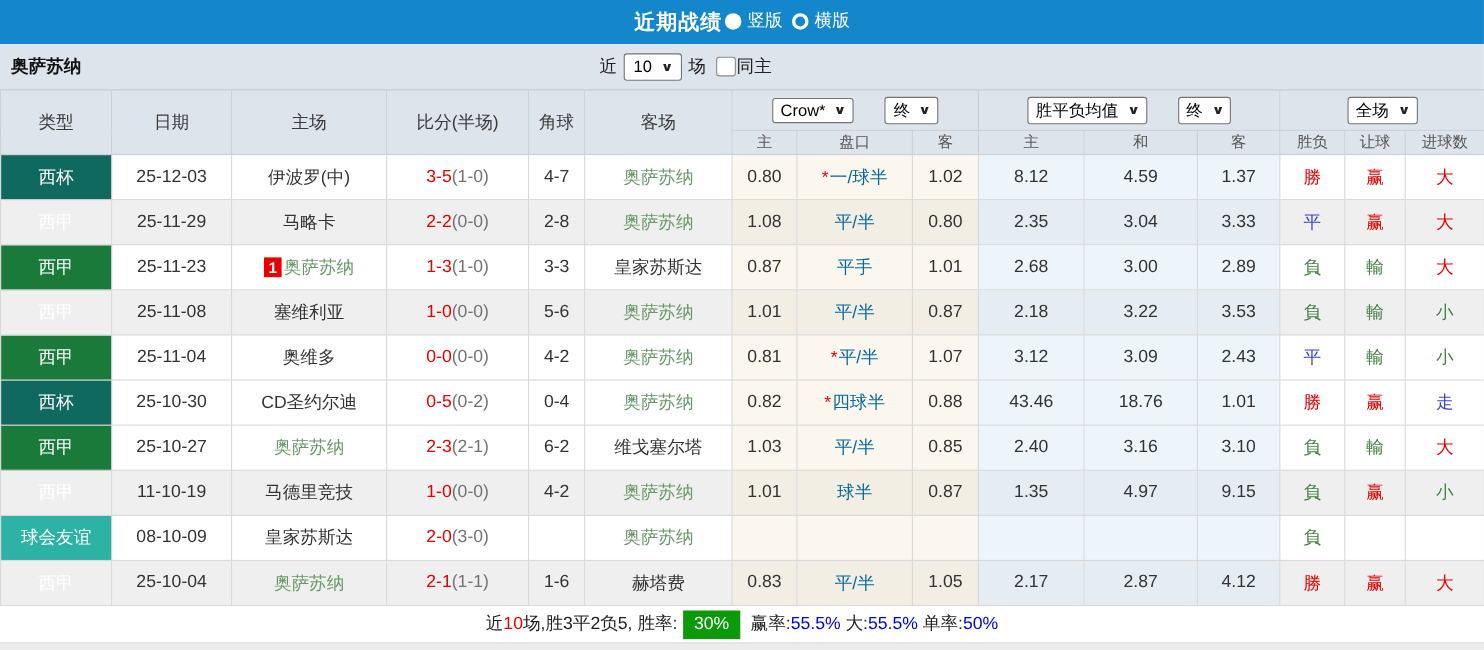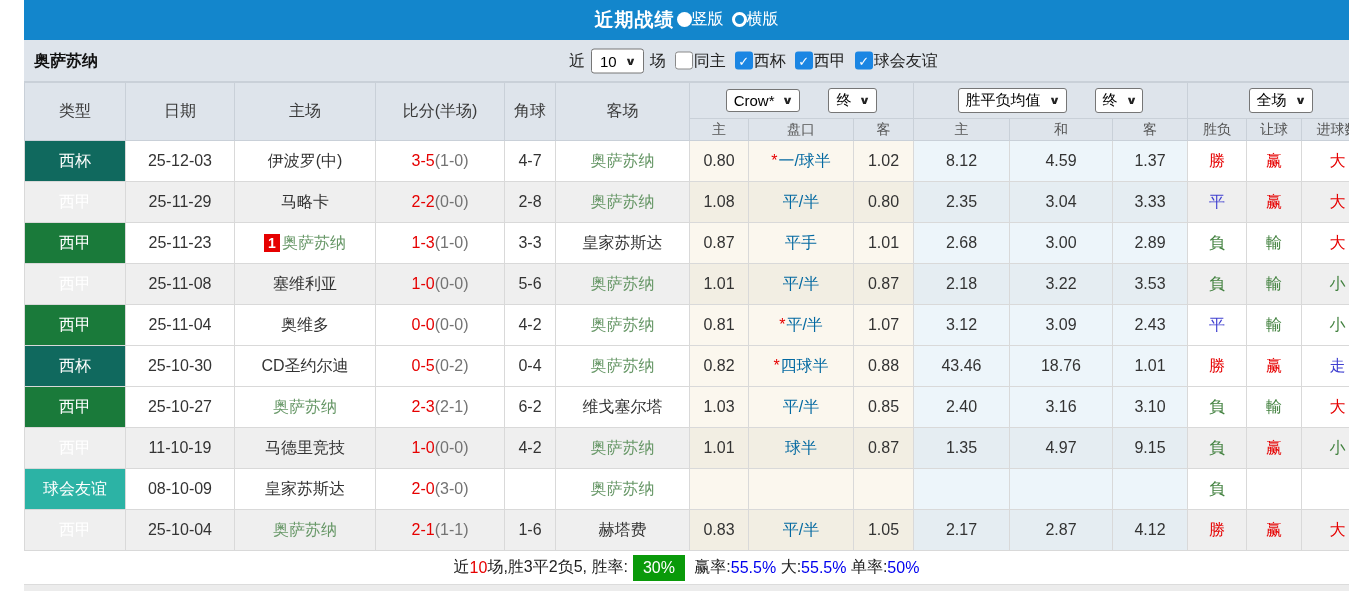--- a/index.html
+++ b/index.html
@@ -1,23 +1,23 @@
 <!DOCTYPE html>
 <html><head>
 <meta charset="utf-8">
 <style>
   * { box-sizing: border-box; }
   html,body { margin:0; padding:0; background:#ececec; }
   body { font-family:"Liberation Sans","DejaVu Sans",sans-serif; }
-  .page { width:1349px; height:591px; background:#fff; overflow:hidden;padding-left:24px; }
+  .page { width:1349px; height:591px; background:#fff; overflow:hidden; }
 
   
   .topbar { height:40px; background:#1386cc; display:flex; align-items:center; justify-content:center; color:#fff; }
   .topbar .title { font-size:19px; font-weight:bold; letter-spacing:1px; }
-  .radio-wrap { display:inline-flex; align-items:center; margin-left:8px; font-size:16px; cursor:pointer; }
+  .radio-wrap { display:inline-flex; align-items:center; gap:6px; margin-left:8px; font-size:16px; cursor:pointer; }
   .radio { width:15px; height:15px; border-radius:50%; display:inline-block; }
   .radio.solid { background:#fff; margin-left:-6px; }
   .radio.ring  { background:#1386cc; border:3.5px solid #fff; }
 
   
   .filterbar { height:42px; background:#dee4eb; position:relative; border-bottom:1px solid #c9d0d8; }
   .filterbar .team { position:absolute; left:10px; top:50%; transform:translateY(-50%); font-size:16px; font-weight:bold; color:#111; }
   .filterbar .controls { position:absolute; left:545px; top:50%; transform:translateY(-50%); display:flex; align-items:center; font-size:16px; color:#222; white-space:nowrap; }
   .selectbox { display:inline-flex; align-items:center; gap:9px; background:#fff; border:1px solid #767676; border-radius:3px; padding:3px 8px; font-size:15px; color:#000; margin:0 6px; cursor:pointer; }
   .selectbox .chev { font-size:11px; font-weight:bold; color:#222; transform:scaleX(1.3); }
@@ -83,21 +83,20 @@
     <span class="team">奥萨苏纳</span>
     <div class="controls">
       <span>近</span>
       <span class="selectbox">
         <span>10</span>
         <span class="chev">∨</span>
       </span>
       <span>场</span>
       <span class="cb unchecked"></span>
       <span>同主</span>
-      <span id="competitions"><span class="cb checked">✓</span><span>西杯</span><span class="cb checked">✓</span><span>西甲</span><span class="cb checked">✓</span><span>球会友谊</span></span>
     </div>
   </div>
 
   <table>
     <colgroup id="cols">
         <col style="width: 101px;">
         <col style="width: 109px;">
         <col style="width: 141px;">
         <col style="width: 129px;">
         <col style="width: 51px;">

